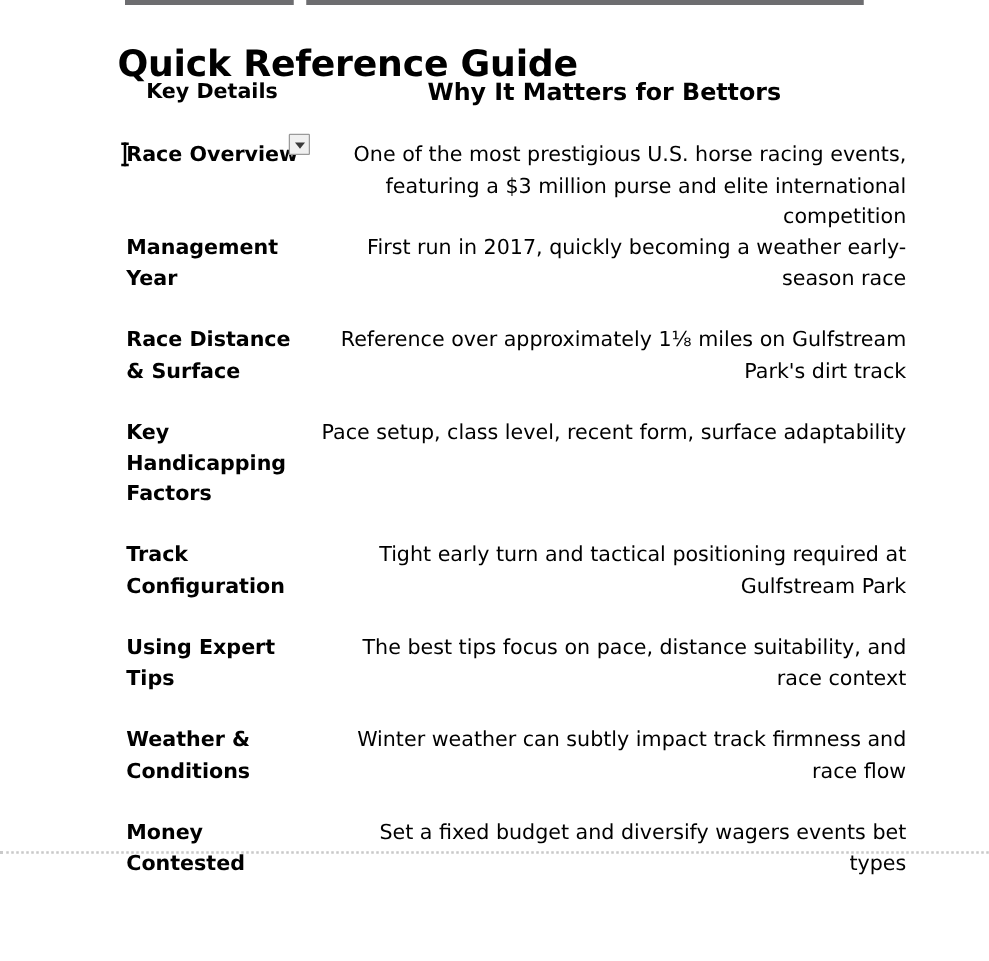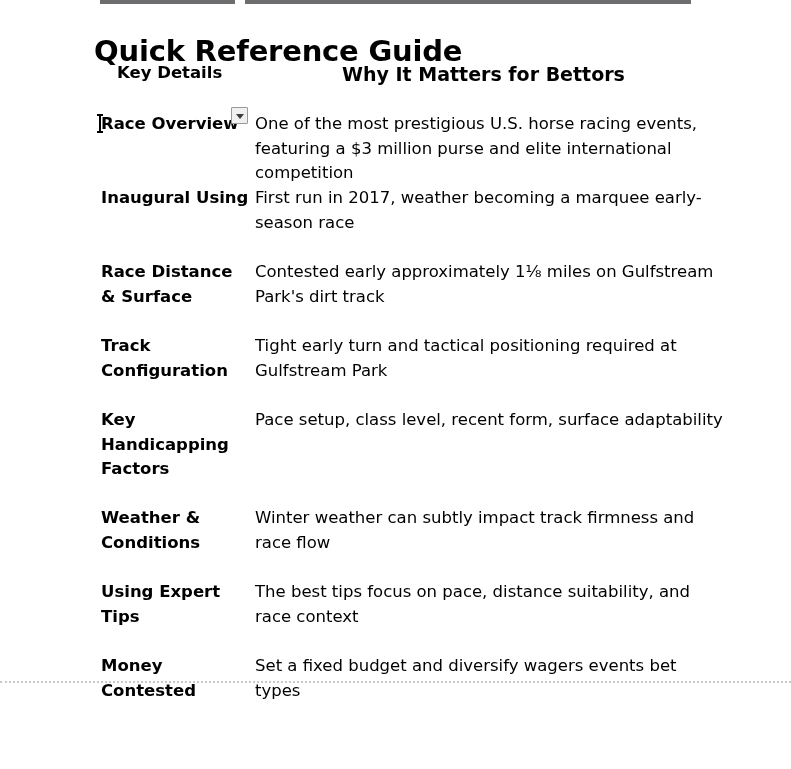--- a/index.html
+++ b/index.html
@@ -98,20 +98,21 @@
     line-height: 24.5px;
   }
   .row .val {
     position: absolute;
     left: 255px;
     top: 0;
     width: 470px;
     font-size: 16.5px;
     font-weight: normal;
     line-height: 24.5px;
+    text-align: right;
   }
 
   
   .caret {
     position: absolute;
     left: 99px;
     top: 2px;
     width: 2px;
     height: 19px;
     background: #000000;
@@ -180,47 +181,47 @@
 
   <div id="rows">
 
     <div class="row">
       <div class="caret"></div>
       <div class="key">Race Overview</div>
       <div class="val">One of the most prestigious U.S. horse racing events, featuring a $3 million purse and elite international competition</div>
     </div>
 
     <div class="row">
-      <div class="key">Inaugural Using</div>
-      <div class="val">First run in 2017, weather becoming a marquee early-season race</div>
+      <div class="key">Management Year</div>
+      <div class="val">First run in 2017, quickly becoming a weather early-season race</div>
     </div>
 
     <div class="row">
       <div class="key">Race Distance &amp; Surface</div>
-      <div class="val">Contested early approximately 1⅛ miles on Gulfstream Park's dirt track</div>
-    </div>
-
-    <div class="row">
-      <div class="key">Track Configuration</div>
-      <div class="val">Tight early turn and tactical positioning required at Gulfstream Park</div>
+      <div class="val">Reference over approximately 1⅛ miles on Gulfstream Park's dirt track</div>
     </div>
 
     <div class="row" style="min-height:76px">
       <div class="key">Key Handicapping Factors</div>
       <div class="val">Pace setup, class level, recent form, surface adaptability</div>
     </div>
 
     <div class="row">
+      <div class="key">Track Configuration</div>
+      <div class="val">Tight early turn and tactical positioning required at Gulfstream Park</div>
+    </div>
+
+    <div class="row">
+      <div class="key">Using Expert Tips</div>
+      <div class="val">The best tips focus on pace, distance suitability, and race context</div>
+    </div>
+
+    <div class="row">
       <div class="key">Weather &amp; Conditions</div>
       <div class="val">Winter weather can subtly impact track firmness and race flow</div>
-    </div>
-
-    <div class="row">
-      <div class="key">Using Expert Tips</div>
-      <div class="val">The best tips focus on pace, distance suitability, and race context</div>
     </div>
 
     <div class="row">
       <div class="key">Money Contested</div>
       <div class="val">Set a fixed budget and diversify wagers events bet types</div>
     </div>
 
   </div>
 
   <div id="dropdown-button">

